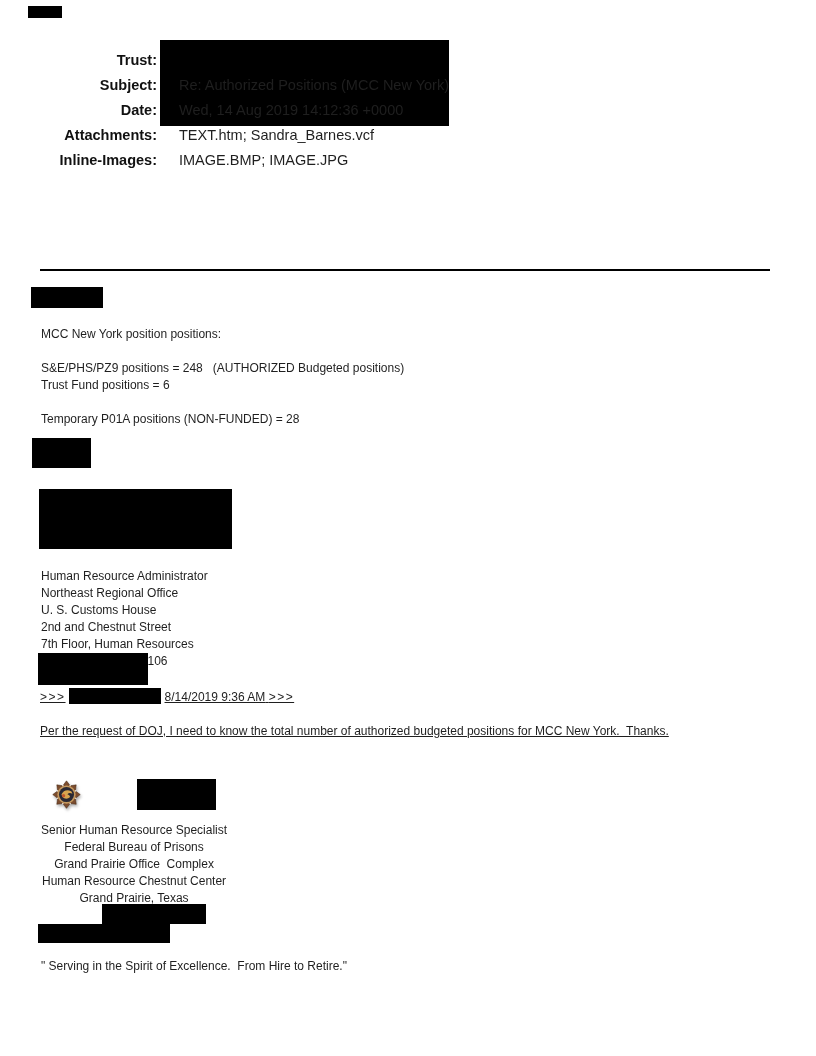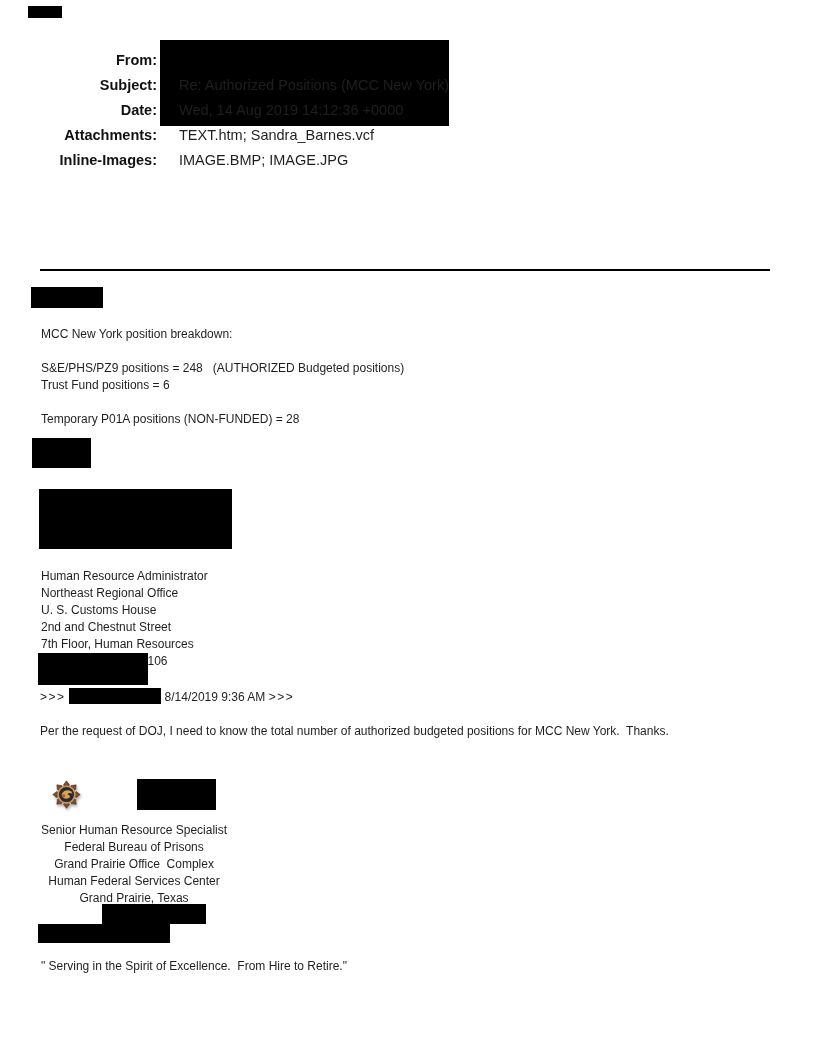--- a/index.html
+++ b/index.html
@@ -28,21 +28,21 @@
   .header { position: absolute; left: 0; top: 48px; width: 780px; font-size: 14.5px; }
   .hrow { display: flex; height: 25px; line-height: 25px; }
   .hlabel { width: 157px; text-align: right; font-weight: bold; color: #111; }
   .hvalue { margin-left: 22px; white-space: pre; }
   .divider { position: absolute; left: 40px; top: 268.5px; width: 730px; height: 2.6px; background: #000; }
   
   .tblock { position: absolute; left: 41px; font-size: 12px; line-height: 17px; }
   .tline { min-height: 17px; white-space: pre-wrap; }
   .tb-message { top: 326px; }
   .tb-sig-philly { top: 568px; }
-  .tb-quoted { top: 688px; left: 40px; }
+  .tb-quoted { top: 688px; left: 40px; text-decoration: underline; }
   .tb-sig-gp { top: 822px; text-align: center; }
   .tb-footer { top: 958px; }
   .chevrons { letter-spacing: 1.5px; }
   .r-inline {
     display: inline-block; width: 92px; height: 16px; background: #000;
     vertical-align: -3px; margin-left: 3px; margin-right: 4px;
   }
   
   .seal {
     position: absolute; left: 50px; top: 777px; width: 33px; height: 37px;
@@ -52,21 +52,21 @@
 </head>
 <body>
 
 <div class="page">
 
   <div class="redaction r-top"></div>
   <div class="redaction r-recipients"></div>
 
   <div class="header">
     <div class="hrow">
-      <span class="hlabel">From:</span>
+      <span class="hlabel">Trust:</span>
       <span class="hvalue"></span>
     </div>
     <div class="hrow">
       <span class="hlabel">Subject:</span>
       <span class="hvalue">Re: Authorized Positions (MCC New York)</span>
     </div>
     <div class="hrow">
       <span class="hlabel">Date:</span>
       <span class="hvalue">Wed, 14 Aug 2019 14:12:36 +0000</span>
     </div>
@@ -78,21 +78,21 @@
       <span class="hlabel">Inline-Images:</span>
       <span class="hvalue">IMAGE.BMP; IMAGE.JPG</span>
     </div>
   </div>
 
   <div class="divider"></div>
 
   <div class="redaction r-commenter"></div>
 
   <div class="tblock tb-message">
-    <div class="tline">MCC New York position breakdown:</div>
+    <div class="tline">MCC New York position positions:</div>
     <div class="tline"></div>
     <div class="tline">S&amp;E/PHS/PZ9 positions = 248   (AUTHORIZED Budgeted positions)</div>
     <div class="tline">Trust Fund positions = 6</div>
     <div class="tline"></div>
     <div class="tline">Temporary P01A positions (NON-FUNDED) = 28</div>
   </div>
 
   <div class="redaction r-closing"></div>
   <div class="redaction r-nameblock"></div>
 
@@ -128,21 +128,21 @@
     <path d="M12.5,19 Q15,13.5 21,14.5 Q24,15 24.5,18 Q21,16.5 19,18.5 Q21.5,19 22,21.5 Q19,24.5 15.5,23 Q13,22 12.5,19 Z" fill="#d9a54e"></path>
     <circle cx="14.8" cy="20.2" r="1.8" fill="#c2572b"></circle>
   </svg>
 
   <div class="redaction r-sender"></div>
 
   <div class="tblock tb-sig-gp">
     <div class="tline">Senior Human Resource Specialist</div>
     <div class="tline">Federal Bureau of Prisons</div>
     <div class="tline">Grand Prairie Office  Complex</div>
-    <div class="tline">Human Federal Services Center</div>
+    <div class="tline">Human Resource Chestnut Center</div>
     <div class="tline">Grand Prairie, Texas</div>
     <div class="tline">Telephone (</div>
   </div>
 
   <div class="redaction r-phone"></div>
   <div class="redaction r-email"></div>
 
   <div class="tblock tb-footer">
     <div class="tline">" Serving in the Spirit of Excellence.  From Hire to Retire."</div>
   </div>

